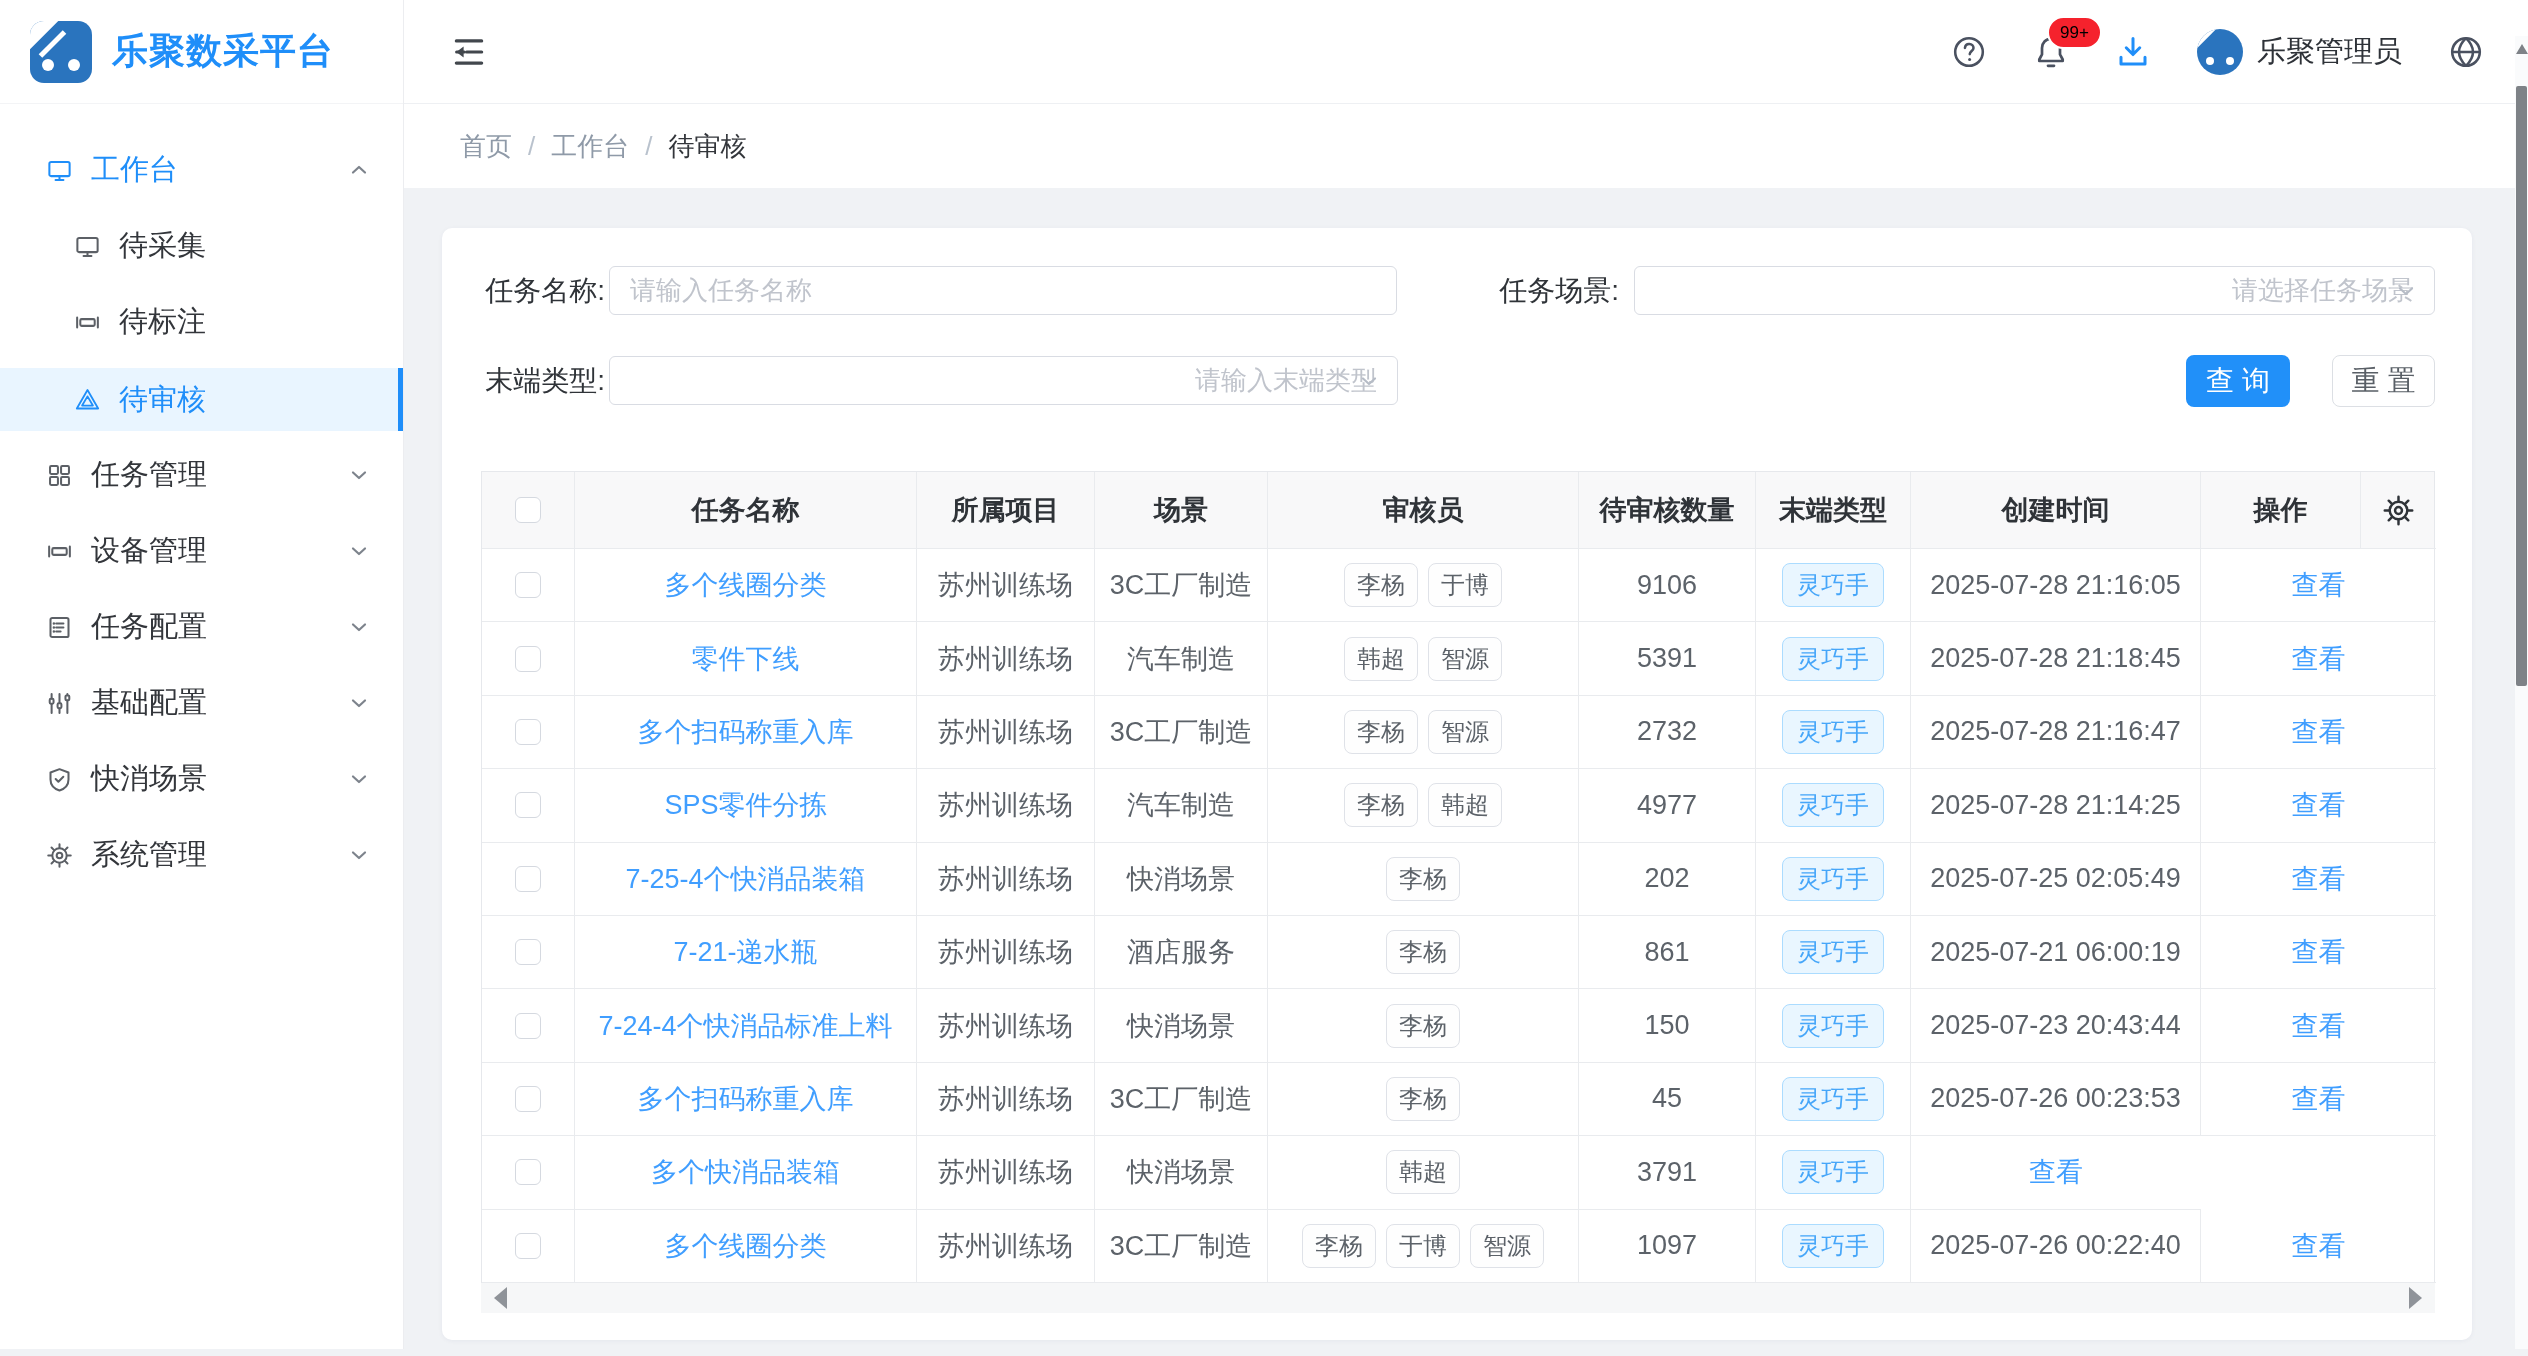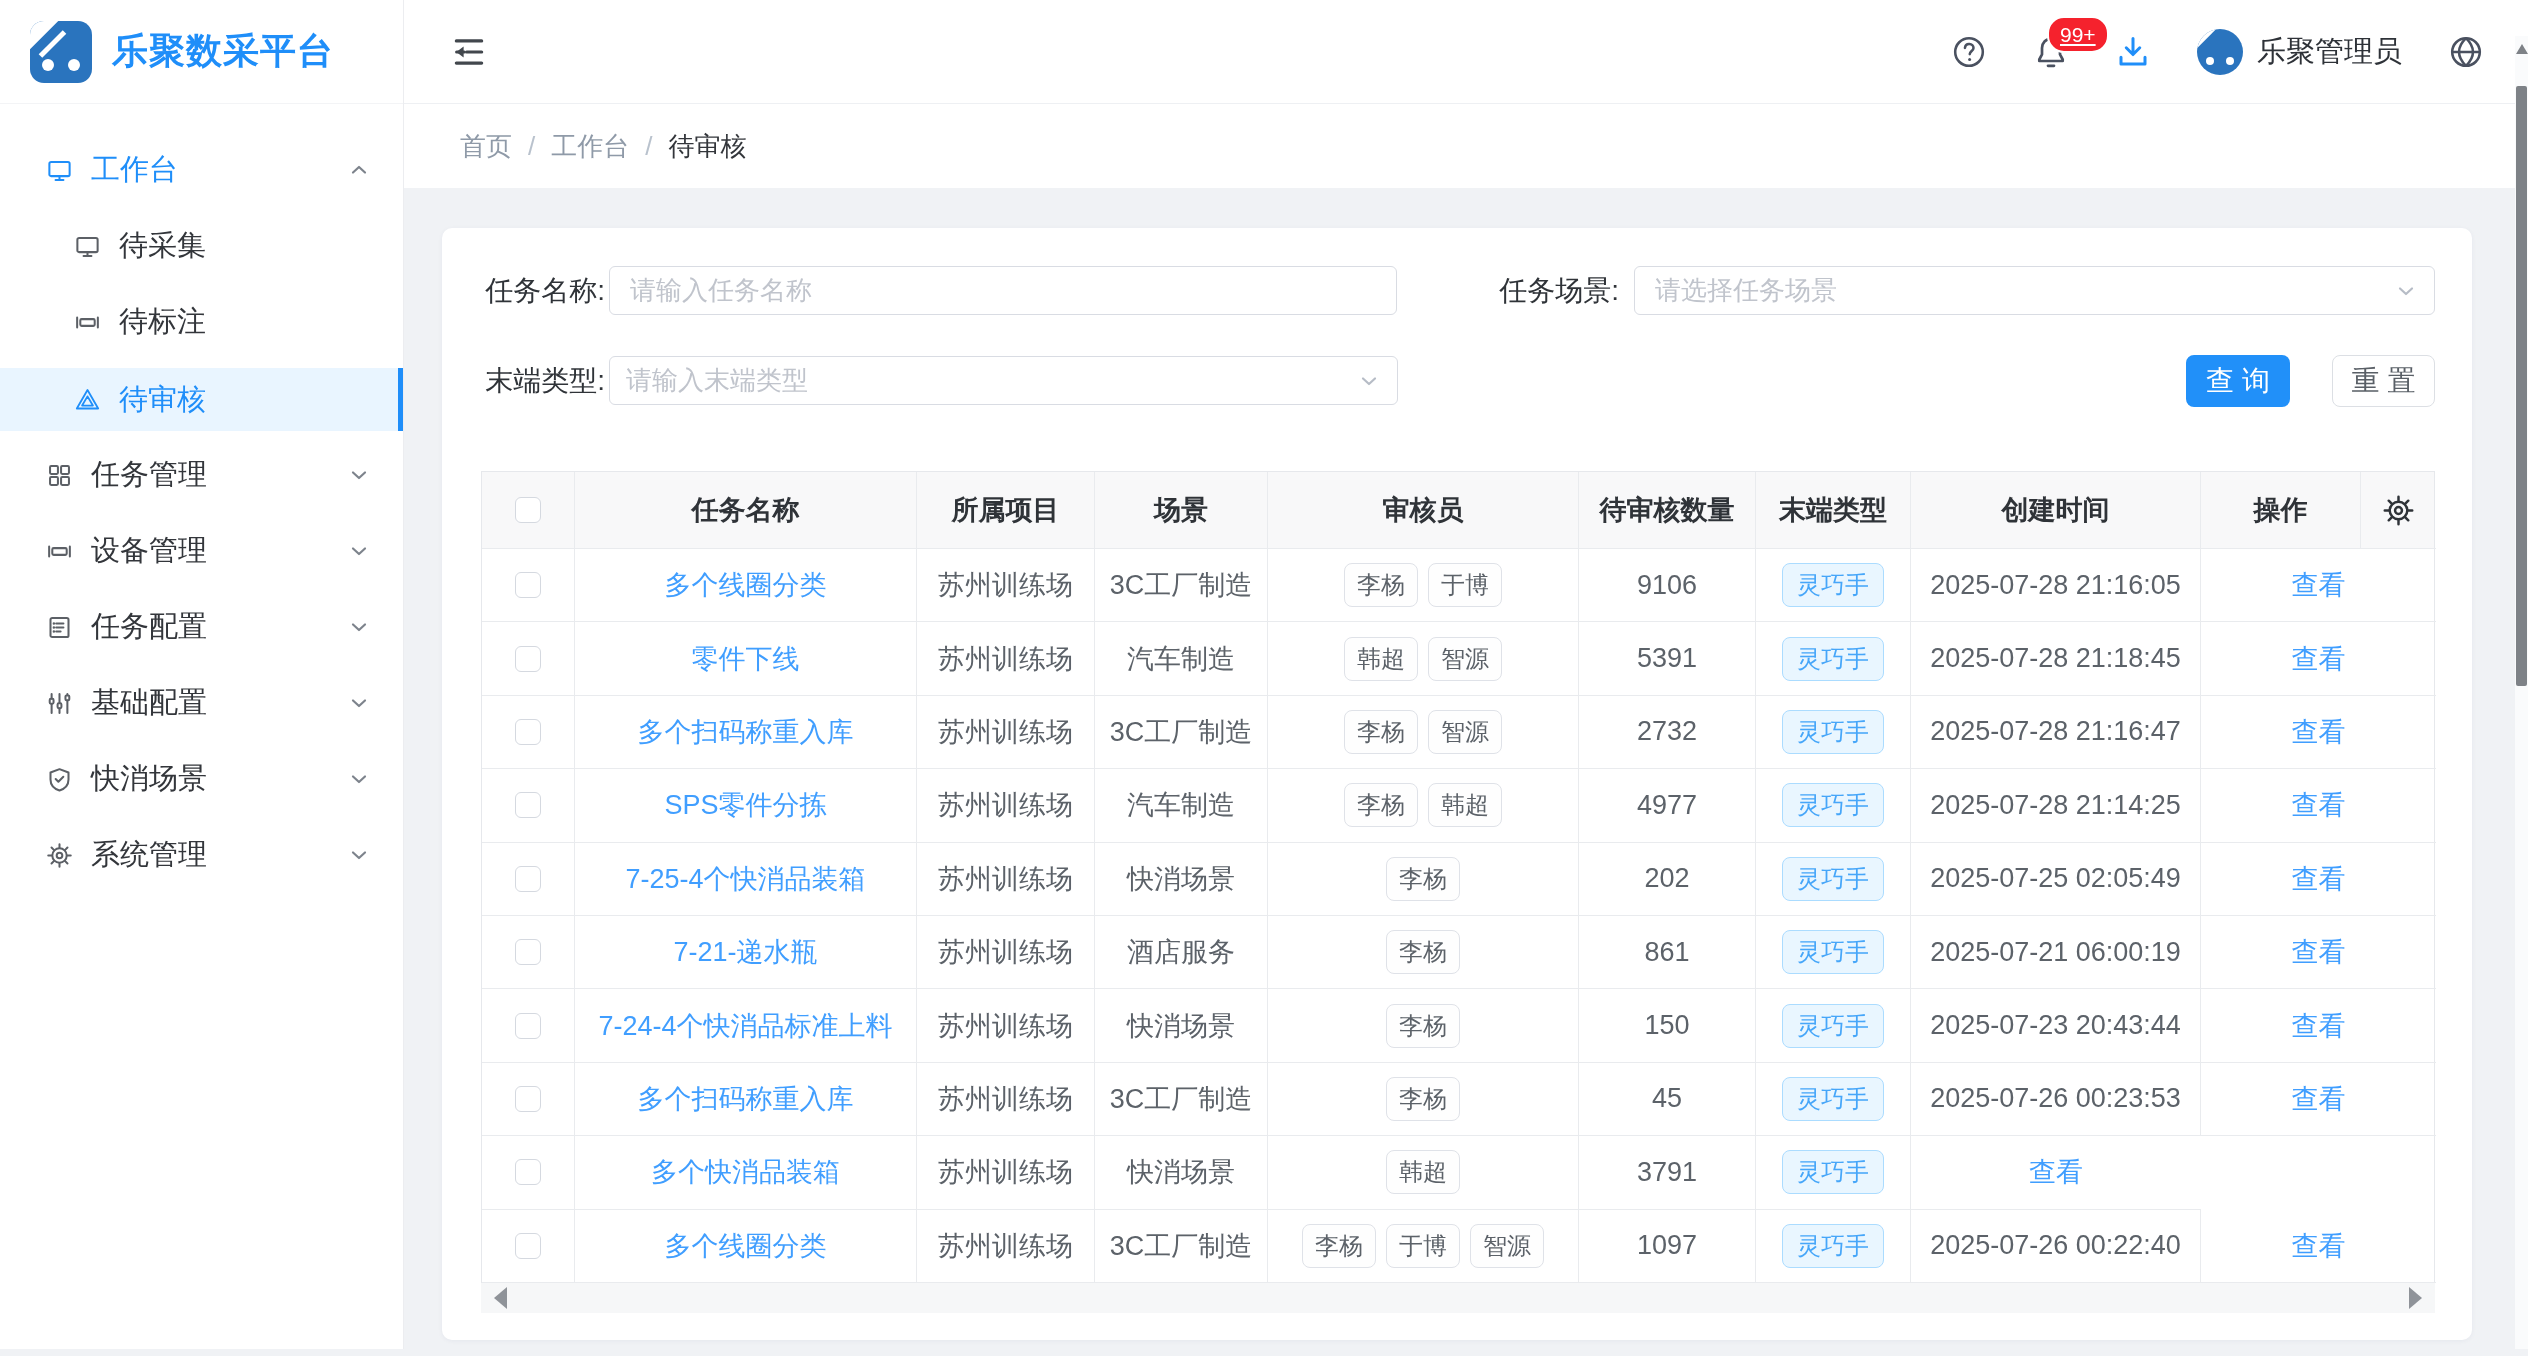--- a/index.html
+++ b/index.html
@@ -31,41 +31,41 @@
 
   
   .main { flex:1; display:flex; flex-direction:column; min-width:0; }
   .topbar { height:104px; background:#fff; border-bottom:1px solid #eef0f3; display:flex; align-items:center; padding:0 44px 0 46px; flex-shrink:0; }
   .fold { width:38px; height:38px; color:#42474d; cursor:pointer; }
   .fold svg { width:100%; height:100%; }
   .top-right { margin-left:auto; display:flex; align-items:center; gap:46px; }
   .tool { width:36px; height:36px; color:#4a5160; cursor:pointer; position:relative; }
   .tool svg { width:100%; height:100%; display:block; }
   .tool.dl { color:#1f8ef9; }
-  .badge { position:absolute; top:-18px; left:14px; background:#f5222d; color:#ffffff; font-size:21px; line-height:1; padding:6px 11px; border-radius:17px; border:2px solid #fff; white-space:nowrap;text-decoration:underline; }
+  .badge { position:absolute; top:-18px; left:14px; background:#f5222d; color:#000000; font-size:17px; line-height:1; padding:6px 11px; border-radius:17px; border:2px solid #fff; white-space:nowrap; }
   .avatar-group { display:flex; align-items:center; gap:14px; cursor:pointer; }
   .avatar { width:46px; height:46px; border-radius:50%; background:#2a74be; position:relative; overflow:hidden; flex-shrink:0; }
   .avatar .cut { position:absolute; top:-16px; left:-16px; width:30px; height:30px; background:#fff; transform:rotate(45deg); }
   .avatar .eye { position:absolute; width:8px; height:8px; border-radius:50%; background:#fff; bottom:10px; }
   .avatar .eye.l { left:9px; } .avatar .eye.r { right:9px; }
   .uname { font-size:29px; color:#2e3238; white-space:nowrap; }
 
   .crumbbar { height:84px; background:#fff; display:flex; align-items:center; padding-left:56px; font-size:26px; flex-shrink:0; }
   .crumb { color:#8f9aa8; cursor:pointer; }
   .crumb.current { color:#33363b; cursor:default; }
   .csep { margin:0 16px; color:#b9c2cd; }
 
   
   .content { flex:1; background:#f0f2f5; padding:40px 56px 9px 38px; min-height:0; }
   .card { background:#fff; border-radius:10px; height:100%; box-shadow:0 1px 5px rgba(20,40,90,.05); padding:38px 37px 0 39px; }
 
   .frow { display:flex; align-items:center; height:49px; }
   .frow + .frow { margin-top:41px; }
   .flabel { width:124px; font-size:28px; color:#2f3338; text-align:right; white-space:nowrap; flex-shrink:0; }
-  .fin { height:49px; border:1px solid #d9dce3; border-radius:6px; background:#fff; display:flex; align-items:center; padding:0 20px; position:relative; }
+  .fin { height:49px; border:1px solid #d9dce3; border-radius:6px; background:#fff; display:flex; align-items:center; padding:0 20px; position:relative;justify-content:flex-end; }
   .fin input { border:0; outline:0; width:100%; font-size:26px; color:#333; background:transparent; font-family:inherit; }
   .fin input::placeholder { color:#c0c4cc; }
   .fin .ph { font-size:26px; color:#c0c4cc; }
   .w1 { width:789px; } .w2 { width:802px; }
   .scene-label { width:120px; margin-left:102px; }
   .fin.sel { margin-left:15px; cursor:pointer; }
   .fin.sel2 { cursor:pointer; }
   .chevd { position:absolute; right:16px; width:24px; height:24px; color:#b6bcc6; }
   .chevd svg { width:100%; height:100%; display:block; }
   .btns { margin-left:auto; display:flex; gap:12px; }

